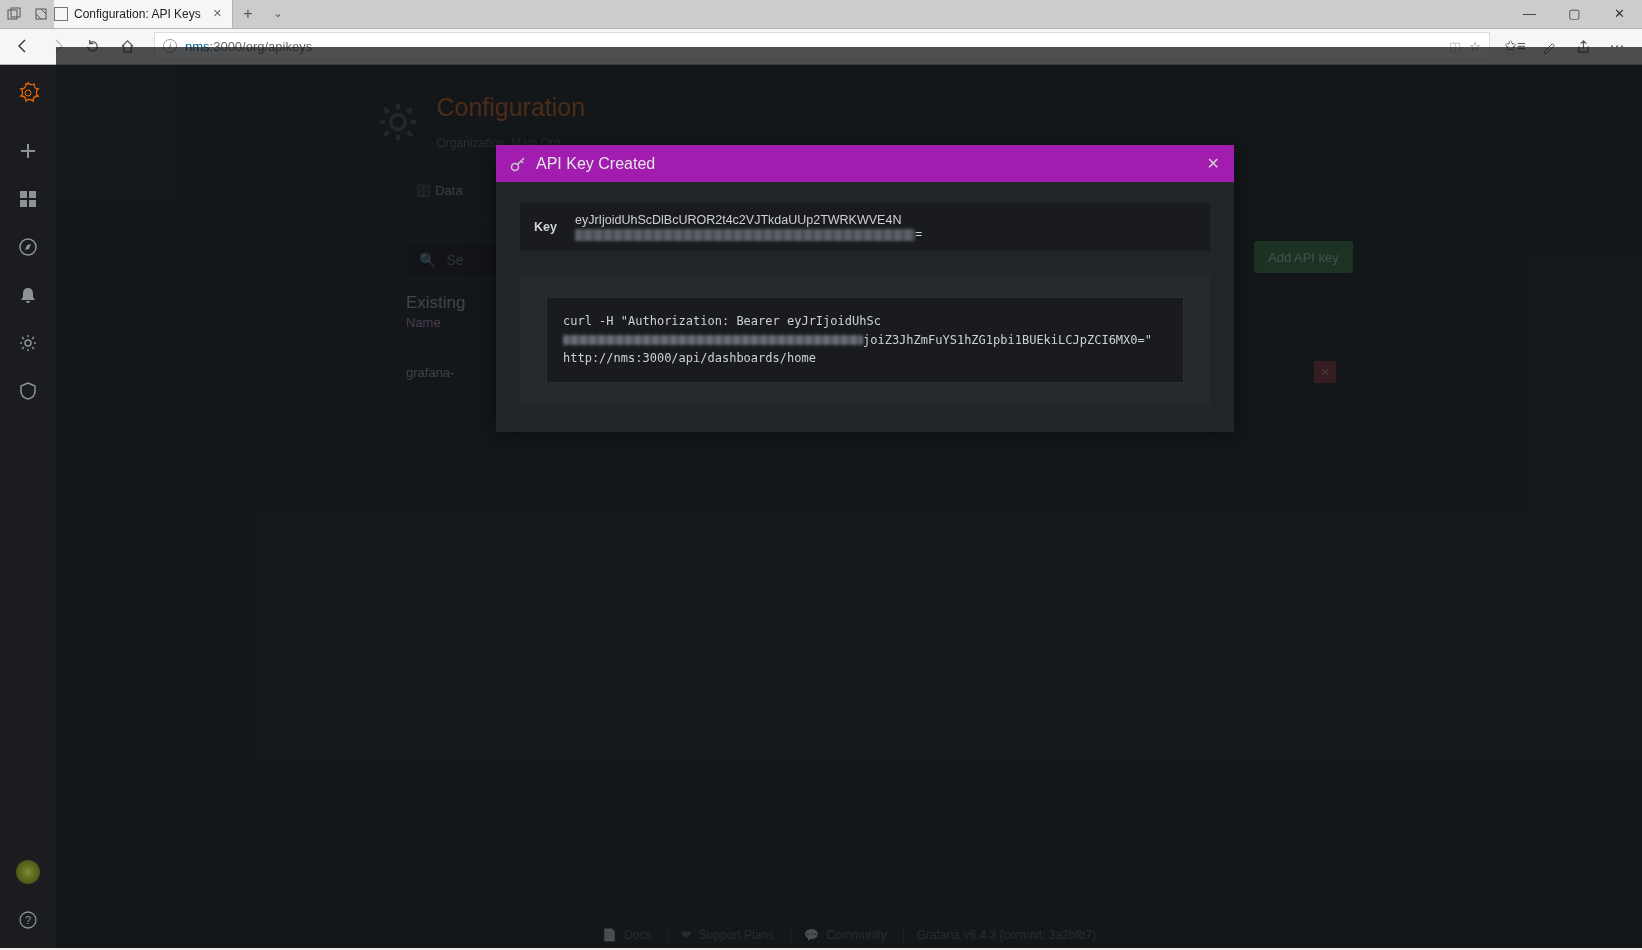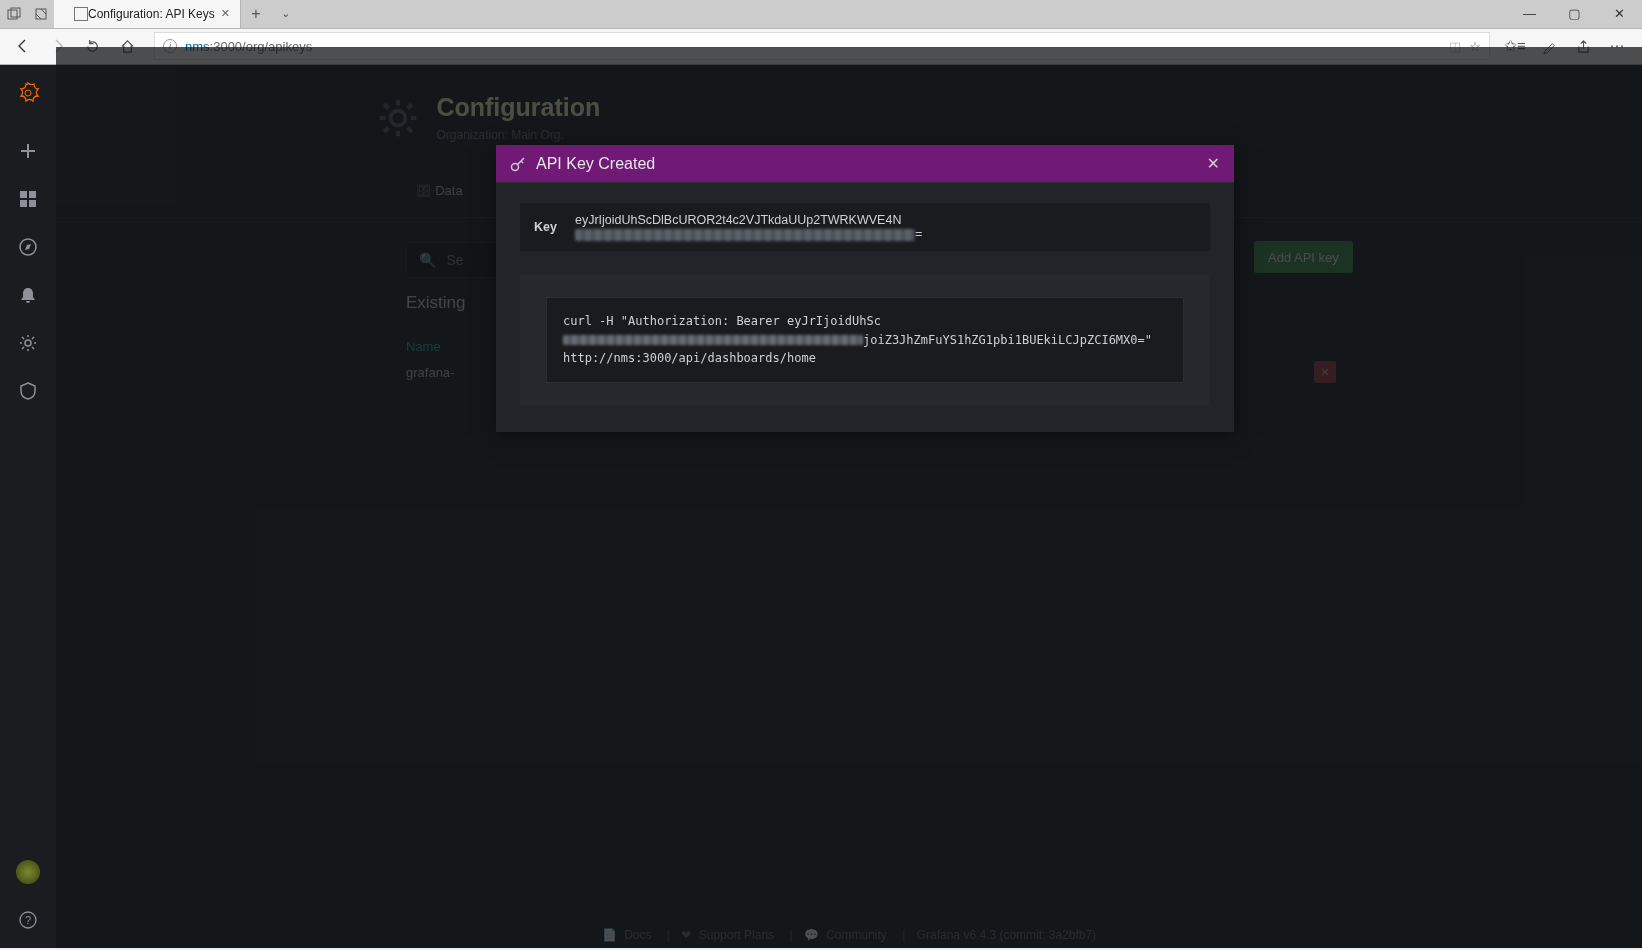--- a/index.html
+++ b/index.html
@@ -3,21 +3,21 @@
 <meta charset="utf-8">
 <style>
   * { box-sizing: border-box; margin: 0; padding: 0; }
   html, body { width: 1642px; height: 950px; font-family: "Segoe UI", Arial, sans-serif; overflow: hidden; background: #f0f0f0;}
   
   
   .browser-chrome { width: 100%; height: 65px; display: flex; flex-direction: column; border-bottom:1px solid #b5b5b5;}
   .tab-bar { height: 29px; background: #ccc; display: flex; align-items:center; border-bottom:1px solid #b5b5b5;}
   .tab-bar-left { display:flex; height:100%; }
   .tab-bar-left .sq { width:27px; display:flex; align-items:center; justify-content:center; color:#555; font-size:14px; }
-  .tab { height:100%; background: #f6f6f6; display:flex; align-items:center; padding:0 10px 0 20px; gap:0; font-size:12px; color:#222; border-right:1px solid #b5b5b5;}
+  .tab { height:100%; background: #f6f6f6; display:flex; align-items:center; padding:0 10px 0 0; gap:6px; font-size:12px; color:#222; border-right:1px solid #b5b5b5;}
   .tab .favicon { width:14px; height:14px; border:1px solid #777; }
   .tab .close { font-size:11px; color:#666; margin-left:6px;}
   .tab-new { width:30px; display:flex; align-items:center; justify-content:center; color:#555; font-size:16px;}
   .tab-dd { width:30px; display:flex; align-items:center; justify-content:center; color:#555; font-size:11px;}
   .tab-bar-spacer { flex:1; }
   .win-btns { display:flex; height:100%; }
   .win-btn { width:45px; display:flex; align-items:center; justify-content:center; color:#333; font-size:13px;}
   
   .addr-bar { height:36px; background:#f6f6f6; display:flex; align-items:center; padding:0 6px; gap:2px;}
   .addr-btn { width:33px; height:30px; display:flex; align-items:center; justify-content:center; color:#555; font-size:15px;}
@@ -35,46 +35,46 @@
   .sidebar .grafana-logo svg { width:24px;height:24px;}
   .sidebar .nav-icon { width:24px;height:24px; color:#8e9298; display:flex; align-items:center; justify-content:center;}
   .sidebar .spacer { flex:1; }
   .sidebar .avatar { width:24px;height:24px; border-radius:50%; background: radial-gradient(circle,#7b8a2c,#3a4010);} 
   .sidebar-extra { position:absolute; left:56px; top:0; width:120px; height:140px; background:#212428;}
 
   .page { position:absolute; left:56px; top:0; right:0; height:100%; }
   .page-header { padding:28px 0 0 320px; height:110px;}
   .page-header .gear { display:inline-block; vertical-align:middle; color:#555a60; margin-right:12px;}
   .page-header .title-box { display:inline-block; vertical-align:middle;}
-  .page-title { font-size:25px; font-weight:700; color:#fef9c3;}
-  .page-subtitle { font-size:12px; color:#6d717a; margin-top:6px;}
+  .page-title { font-size:25px; font-weight:400; color:#f97316;}
+  .page-subtitle { font-size:12px; color:#6d717a; margin-top:14px;}
   .hr { position:absolute; left:0; right:0; top:152px; border-top:1px solid #33363b;}
 
   .tab-row { position:absolute; left:360px; top:118px; display:flex; gap:6px; color:#b9bcc1; font-size:13px;}
   .tab-row .icon { font-size:12px; margin-right:4px; color:#888;}
 
   .search-row { position:absolute; left:350px; top:176px; width:830px; height:38px; display:flex; align-items:center; gap:12px;}
   .search-input { flex:1; background:#14161a; border:1px solid #2e3136; border-radius:3px; height:36px; display:flex; align-items:center; padding:0 12px; color:#888; font-size:14px; gap:10px;}
   .search-input .mag { color:#666; }
   .btn-green { background:#3f8f4a; color:#e9f3ea; border:none; height:32px; padding:0 14px; border-radius:3px; font-size:13px; margin-left:auto;}
   .add-btn-wrap { position:absolute; left:1198px; top:176px;}
 
   .existing { position:absolute; left:350px; top:228px; color:#d0d1d3; font-size:17px;}
-  .table-hdr { position:absolute; left:350px; top:274px; font-size:13px; color:#14b8a6;}
+  .table-hdr { position:absolute; left:350px; top:250px; font-size:13px; color:#f0abfc;}
   .row-item { position:absolute; left:350px; top:296px; font-size:13px; color:#c0c2c5; width:930px; display:flex; align-items:center;}
   .del-btn { margin-left:auto; width:22px;height:22px; background:#a53845; color:#e2b4b9; border-radius:2px; display:flex; align-items:center; justify-content:center; font-size:11px;}
 
   .footer { position:absolute; left:0; right:0; bottom:6px; text-align:center; font-size:12px; color:#6a6e75;}
   .footer span { margin:0 4px; }
   .footer .sep { color:#55585d; }
 
   
   .overlay { position:absolute; inset:0; top:-18px; background:rgba(18,20,23,0.75);}
   .modal { position:absolute; left:440px; top:80px; width:738px; background:#212428; box-shadow:0 4px 20px rgba(0,0,0,0.5); color:#d2d4d7;}
-  .modal-head { height:38px; background:#701a75; display:flex; align-items:center; padding:0 14px; gap:10px; border-bottom:1px solid #2a2c30;}
+  .modal-head { height:38px; background:#a21caf; display:flex; align-items:center; padding:0 14px; gap:10px; border-bottom:1px solid #2a2c30;}
   .modal-head .key-icon { color:#c7c9cc; font-size:14px;}
   .modal-head .title { font-size:16px; color:#e5e6e8;}
   .modal-head .close { margin-left:auto; color:#d0d0d0; font-size:16px; cursor:pointer;}
   .modal-body { padding:20px 24px 27px 24px; }
   .key-field { background:#191b1f; border-radius:2px; padding:10px 14px; display:flex; gap:18px; align-items:center; font-size:12.5px;}
   .key-field .lbl { color:#cfd1d4; font-weight:600;}
   .key-field .val { color:#cfd1d4; font-family: inherit; position:relative; flex:1;}
   .blur-strip { display:inline-block; width:340px; height:12px; background: repeating-linear-gradient(90deg,#5d616a 0 6px,#4a4e56 6px 10px); filter:blur(1.5px); vertical-align:middle; border-radius:2px;}
   .info-block { background:#25282d; margin-top:24px; padding:22px 26px;}
   .info-block p { font-size:13.5px; color:#d9dadd; margin-bottom:18px;}

